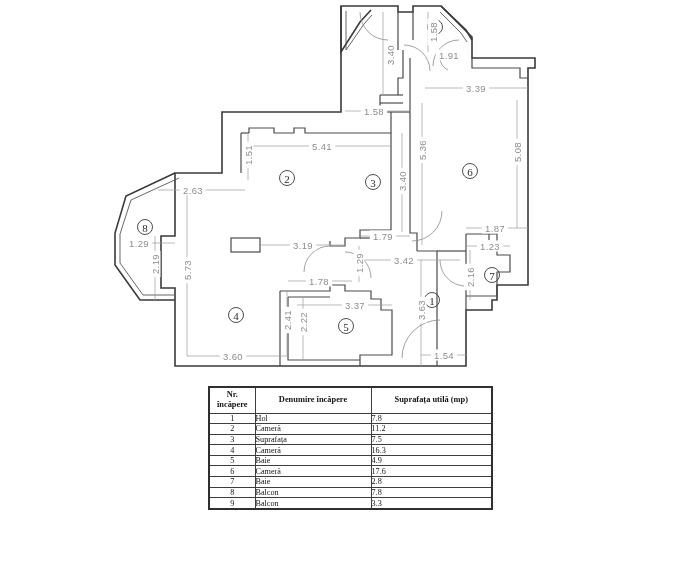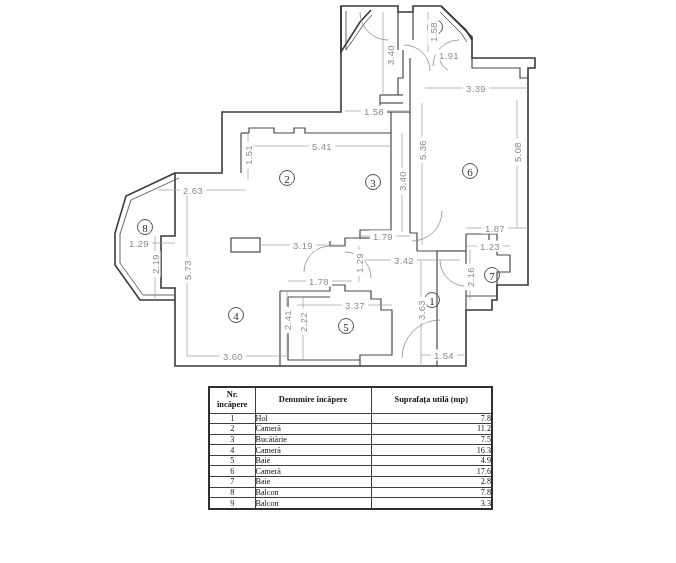--- a/index.html
+++ b/index.html
@@ -63,21 +63,21 @@
   .col-nr{width:46px;}
   .col-name{width:116px;}
   .col-area{width:121px;}
   table.surf td{
     font-size:8.2px;
     line-height:1.1;
     height:9.6px;
   }
   td.c-nr{text-align:center;}
   td.c-name{text-align:left;padding-left:4px;margin-left:38px;}
-  td.c-area{text-align:right;}
+  td.c-area{text-align:left;}
   td.summary{
     text-align:center;
     font-weight:bold;
     font-size:9.4px;
     height:24px;
     letter-spacing:0.2px;
   }
 </style>
 </head>
 <body>
@@ -371,21 +371,21 @@
           <td class="c-name">Hol</td>
           <td class="c-area">7.8</td>
         </tr>
         <tr>
           <td class="c-nr">2</td>
           <td class="c-name">Cameră</td>
           <td class="c-area">11.2</td>
         </tr>
         <tr>
           <td class="c-nr">3</td>
-          <td class="c-name">Bucătărie</td>
+          <td class="c-name">Suprafața</td>
           <td class="c-area">7.5</td>
         </tr>
         <tr>
           <td class="c-nr">4</td>
           <td class="c-name">Cameră</td>
           <td class="c-area">16.3</td>
         </tr>
         <tr>
           <td class="c-nr">5</td>
           <td class="c-name">Baie</td>

